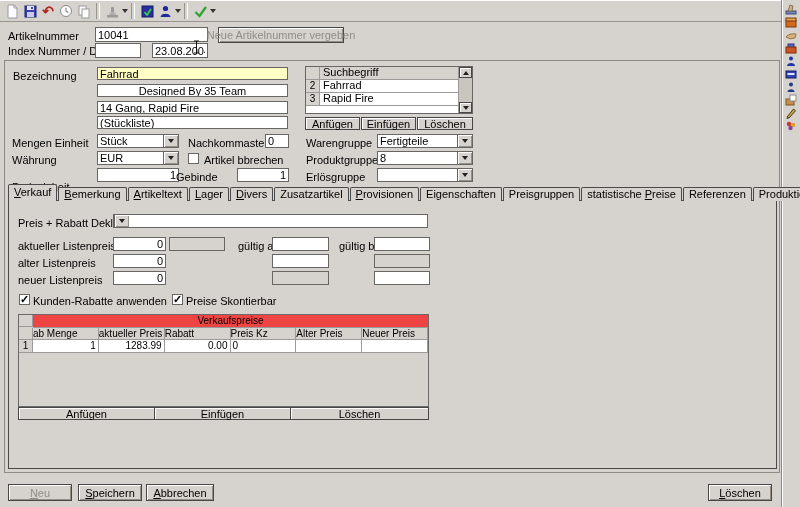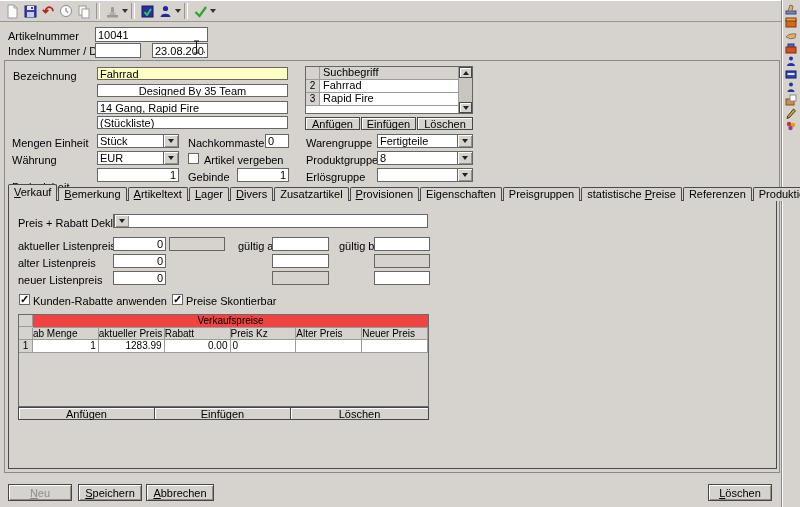--- a/index.html
+++ b/index.html
@@ -129,20 +129,21 @@
     <div class="tbi">
       <svg width="15" height="15" viewBox="0 0 15 15">
           <path d="M2.5 8l4 4 6.5-9" fill="none" stroke="#2fa32f" stroke-width="2.2"></path>
         </svg>
     </div>
     <div class="dd"></div>
   </div>
 
   <div class="lbl" style="left:8px;top:30px;">Artikelnummer</div>
   <input class="inp" style="left: 95px; top: 27px; width: 113px; height: 15px;" value="10041">
+  <div class="btn3d disabled" style="left:218px;top:27px;width:126px;height:16px;">Neue Artikelnummer vergeben</div>
 
   <div class="lbl" style="left:8px;top:45px;">Index Nummer / Datum</div>
   <input class="inp" style="left: 95px; top: 43px; width: 46px; height: 15px;" value="">
   <input class="inp" style="left: 152px; top: 43px; width: 56px; height: 15px;" value="23.08.2004">
   <div class="ibeam">
     <svg width="7" height="14" viewBox="0 0 7 14">
         <path d="M1 1h5M1 13h5M3.5 1v12" stroke="#111" fill="none"></path>
       </svg>
   </div>
 
@@ -193,25 +194,25 @@
   <input class="inp" style="left: 265px; top: 134px; width: 24px; height: 14px;" value="0">
 
   <div class="lbl" style="left:12px;top:154px;">Währung</div>
   <div class="combo" style="left:97px;top:151px;width:82px;">
     <div class="val">EUR</div>
     <div class="cbtn">
         <div class="tri-dn"></div>
       </div>
   </div>
   <div class="cb" style="left:188px;top:153px;"></div>
-  <div class="lbl" style="left:204px;top:154px;">Artikel vergeben</div>
+  <div class="lbl" style="left:204px;top:154px;">Artikel bbrechen</div>
 
   <div class="lbl" style="left:12px;top:181px;">Preiseinheit</div>
   <input class="inp r" style="left: 97px; top: 168px; width: 82px; height: 14px;" value="1">
-  <div class="lbl" style="left:188px;top:171px;">Gebinde</div>
+  <div class="lbl" style="left:176px;top:171px;">Gebinde</div>
   <input class="inp r" style="left: 237px; top: 168px; width: 52px; height: 14px;" value="1">
 
   <div class="lbl" style="left:306px;top:137px;">Warengruppe</div>
   <div class="combo" style="left:377px;top:134px;width:96px;">
     <div class="val">Fertigteile</div>
     <div class="cbtn">
         <div class="tri-dn"></div>
       </div>
   </div>
   <div class="lbl" style="left:306px;top:154px;">Produktgruppe</div>

